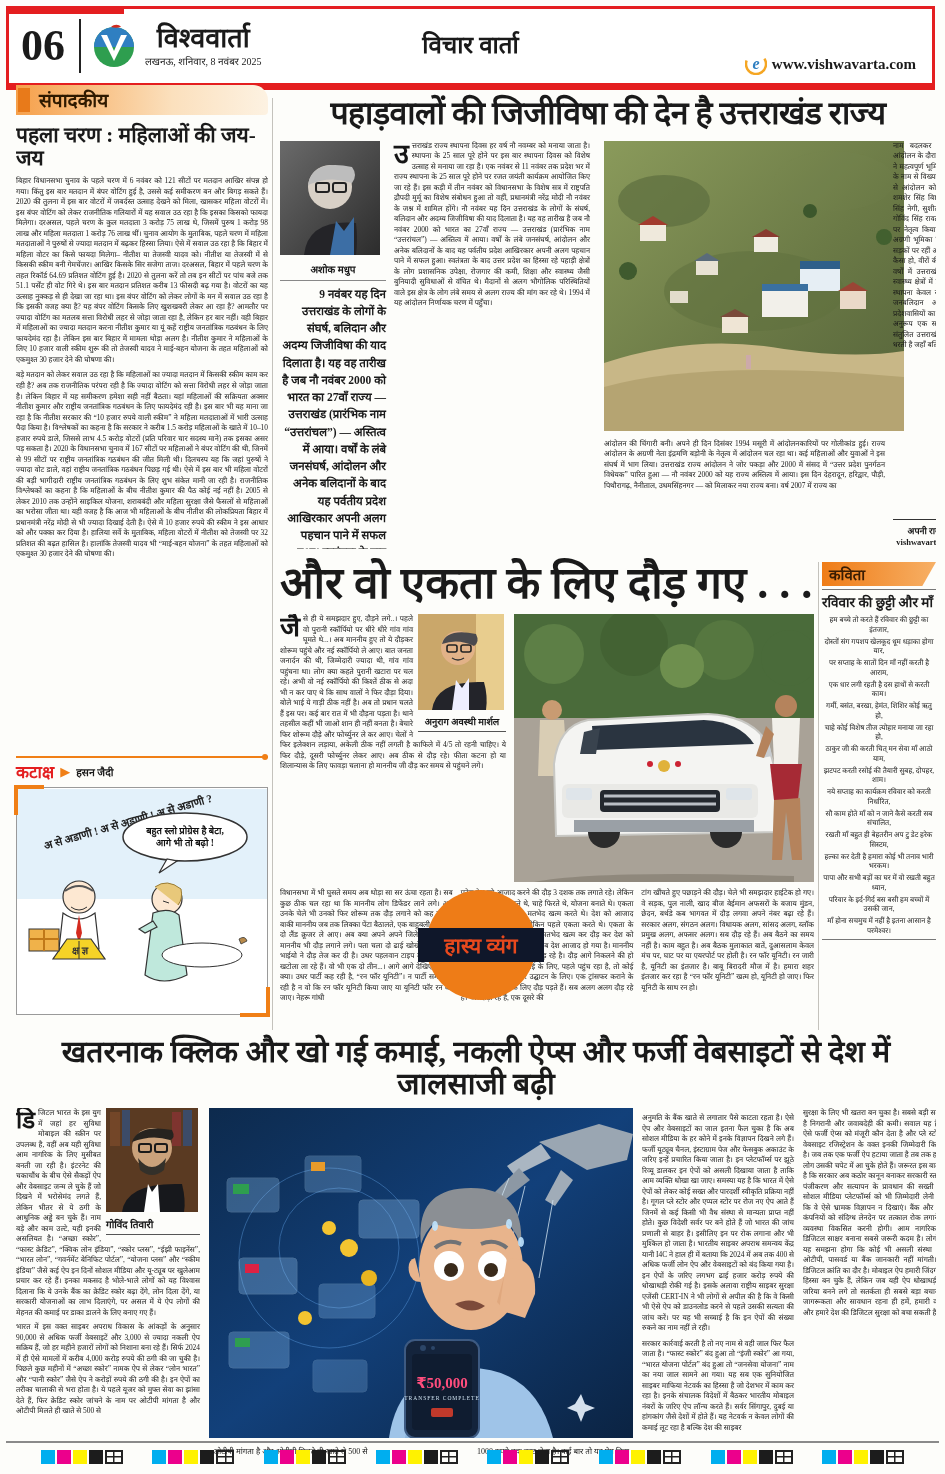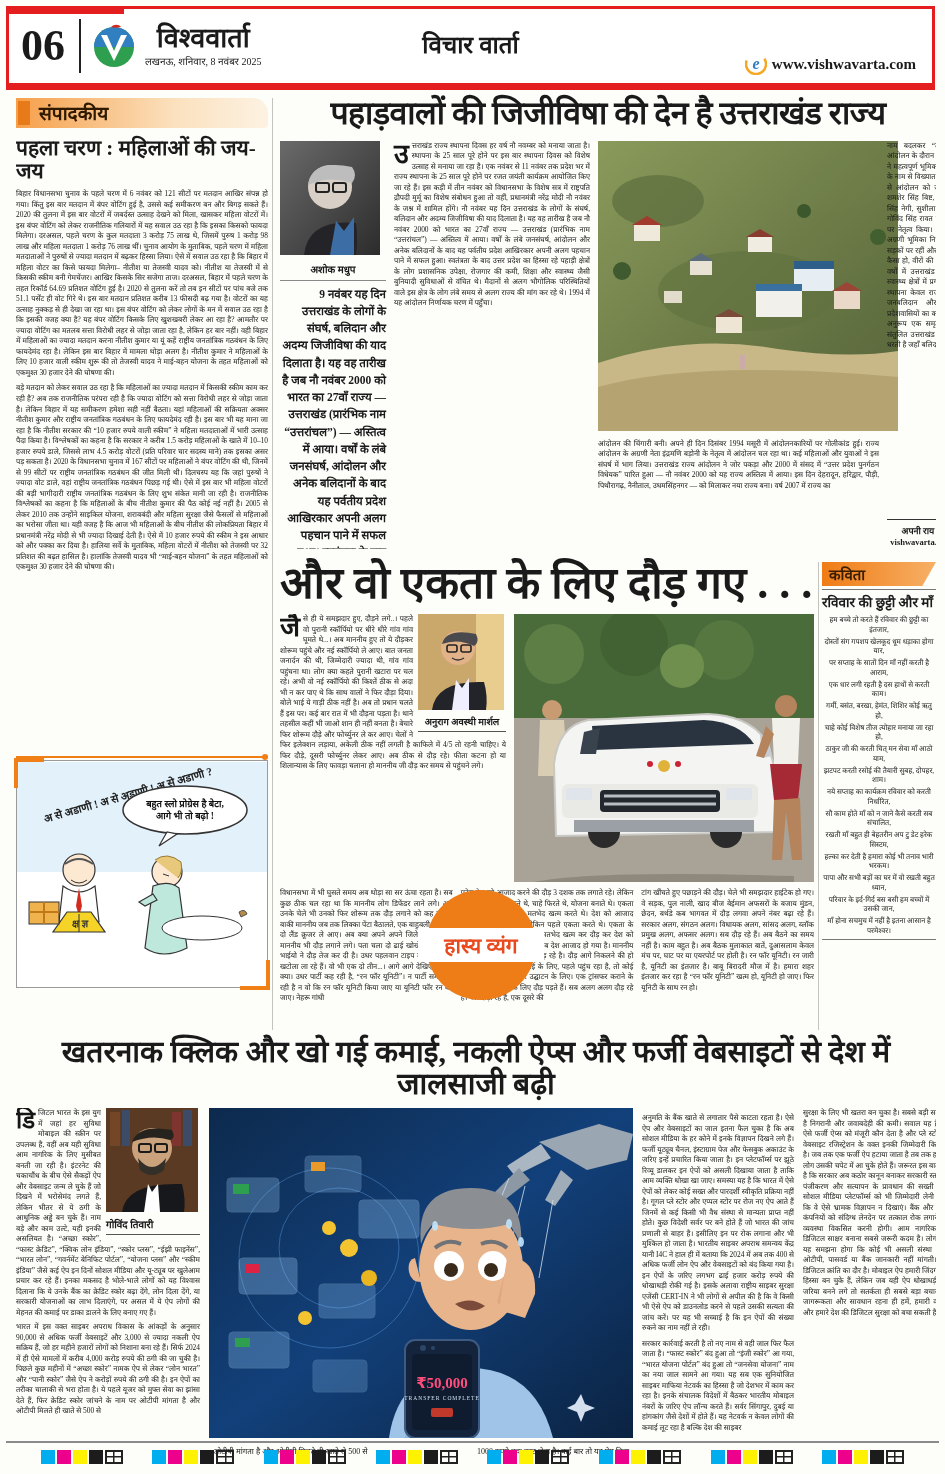--- a/index.html
+++ b/index.html
@@ -16,21 +16,21 @@
   .masthead{font-size:27px;font-weight:bold;line-height:1.05;text-align:center;}
   .dateline{font-size:10px;font-weight:normal;color:#222;margin-top:2px;}
   .section-title{position:absolute;left:0;right:0;top:18px;text-align:center;font-size:24px;font-weight:bold;pointer-events:none;}
   .website{position:absolute;right:16px;bottom:8px;display:flex;align-items:center;gap:5px;font-size:15px;font-weight:bold;}
   
   .vline{position:absolute;width:1px;background:#c4c2bc;}
   .body-text{font-size:7.4px;line-height:1.42;text-align:justify;color:#161616;}
   .body-text p{margin:5px 0 4px 0;}
   .drop{float:left;font-size:27px;font-weight:bold;line-height:.85;padding:2px 3px 0 0;}
   
-  .editorial{position:absolute;left:16px;top:98px;width:252px;height:652px;overflow:hidden;}
+  .editorial{position:absolute;left:16px;top:85px;width:252px;height:652px;overflow:hidden;}
   .sec-head-orange{height:30px;display:flex;align-items:center;background:linear-gradient(90deg,#f6a04a,#fbe0bd 62%,#fdf2e2);
                    border-top-right-radius:15px;border-bottom-right-radius:4px;}
   .sec-head-orange .sq{width:12px;height:24px;background:#e87a1a;margin:0 9px 0 2px;}
   .sec-head-orange .t{font-size:19px;font-weight:bold;color:#2f1a00;}
   .ed-headline{font-size:21px;font-weight:bold;margin:9px 0 6px 0;line-height:1.1;}
   
   .kataksha{position:absolute;left:16px;top:756px;width:252px;height:276px;}
   .kat-rule{border-top:2px solid #f07f16;position:relative;margin-bottom:2px;}
   .kat-rule::after{content:"";position:absolute;right:0;top:-4px;width:6px;height:6px;border-radius:50%;background:#f07f16;}
   .kat-head{display:flex;align-items:center;gap:6px;margin:2px 0 4px 0;}
@@ -42,38 +42,38 @@
   .corner.tl{left:-3px;top:-3px;border-left:4px solid #f07f16;border-top:4px solid #f07f16;}
   .corner.br{right:-3px;bottom:-3px;border-right:4px solid #f07f16;border-bottom:4px solid #f07f16;}
   
   .main-art{position:absolute;left:280px;top:96px;width:656px;height:464px;}
   .main-headline{font-size:32px;font-weight:800;text-align:center;line-height:1.08;letter-spacing:-.5px;}
   .main-body{display:flex;margin-top:10px;height:408px;overflow:hidden;}
   .m-authorcol{width:106px;flex:none;}
   .m-authorcol .name{font-size:10px;font-weight:bold;text-align:center;margin:3px 0 4px 0;}
   .pullquote{font-size:11.5px;font-weight:bold;text-align:right;line-height:1.5;border-top:1px solid #888;padding-top:5px;}
   .m-col1{width:196px;flex:none;margin-left:8px;}
-  .m-colphoto{width:281px;flex:none;margin-left:8px;}
+  .m-colphoto{width:281px;flex:none;margin-left:14px;}
   .m-colphoto .under{margin-top:4px;}
   .m-col3{width:130px;flex:none;margin-left:8px;display:flex;flex-direction:column;}
   .feedback{margin-top:auto;border-top:1.5px solid #333;padding:4px 2px 2px 2px;text-align:center;}
   .feedback .l1{font-size:9px;font-weight:bold;}
   .feedback .l2{font-size:8.5px;font-weight:bold;}
   
   .satire{position:absolute;left:280px;top:562px;width:534px;height:470px;}
   .sat-headline{font-size:44px;font-weight:700;line-height:1;margin-bottom:8px;}
   .sat-top{display:flex;height:268px;overflow:hidden;}
   .sat-intro{width:226px;flex:none;}
   .sat-authorbox{float:right;width:88px;margin:0 0 3px 5px;}
   .sat-authorbox .name{font-size:9.5px;font-weight:bold;text-align:center;border-bottom:1px solid #555;padding:2px 0;}
   .sat-cols{position:relative;display:flex;margin-top:6px;height:182px;overflow:hidden;}
   .s-col{flex:1;}
   .s-col + .s-col{margin-left:8px;}
   .humor-badge{position:absolute;left:146px;top:2px;width:110px;height:110px;border-radius:50%;background:#ee7c17;z-index:3;}
-  .humor-badge .band{position:absolute;left:-8px;right:-8px;top:38px;height:34px;background:#ffffff;
+  .humor-badge .band{position:absolute;left:-8px;right:-8px;top:38px;height:34px;background:#0f172a;
                      display:flex;align-items:center;justify-content:center;font-size:21px;font-weight:bold;color:#e8491d;}
   
   .poem{position:absolute;left:822px;top:562px;width:114px;height:470px;}
   .poem-head{height:24px;background:linear-gradient(90deg,#ef7c16,#f7b066);clip-path:polygon(0 0,100% 0,88% 100%,0 100%);
              display:flex;align-items:center;padding-left:7px;font-size:15px;font-weight:bold;color:#3b1d02;}
   .poem-author{display:flex;align-items:flex-end;gap:5px;margin:7px 0 4px 0;}
   .poem-author .name{font-size:10.5px;font-weight:bold;padding-bottom:14px;}
   .poem hr{border:none;border-top:1px solid #777;margin:3px 0;}
   .poem-title{font-size:13.5px;font-weight:bold;margin:3px 0 5px 0;}
   .poem-lines div{font-size:7.2px;line-height:1.32;text-align:center;margin-bottom:2.5px;}
@@ -137,20 +137,25 @@
     </div>
     <div class="ed-headline">पहला चरण : महिलाओं की जय-जय</div>
     <div class="body-text">
       <p>बिहार विधानसभा चुनाव के पहले चरण में 6 नवंबर को 121 सीटों पर मतदान आखिर संपन्न हो गया। किंतु इस बार मतदान में बंपर वोटिंग हुई है, उससे कई समीकरण बन और बिगड़ सकते हैं। 2020 की तुलना में इस बार वोटरों में जबर्दस्त उत्साह देखने को मिला, खासकर महिला वोटरों में। इस बंपर वोटिंग को लेकर राजनीतिक गलियारों में यह सवाल उठ रहा है कि इसका किसको फायदा मिलेगा। दरअसल, पहले चरण के कुल मतदाता 3 करोड़ 75 लाख थे, जिसमें पुरुष 1 करोड़ 98 लाख और महिला मतदाता 1 करोड़ 76 लाख थीं। चुनाव आयोग के मुताबिक, पहले चरण में महिला मतदाताओं ने पुरुषों से ज्यादा मतदान में बढ़कर हिस्सा लिया। ऐसे में सवाल उठ रहा है कि बिहार में महिला वोटर का किसे फायदा मिलेगा– नीतीश या तेजस्वी यादव को। नीतीश या तेजस्वी में से किसकी स्कीम बनी गेमचेंजर। आखिर किसके सिर सजेगा ताज। दरअसल, बिहार में पहले चरण के तहत रिकॉर्ड 64.69 प्रतिशत वोटिंग हुई है। 2020 से तुलना करें तो तब इन सीटों पर पांच बजे तक 51.1 पर्सेंट ही वोट गिरे थे। इस बार मतदान प्रतिशत करीब 13 फीसदी बढ़ गया है। वोटरों का यह उत्साह नुक्कड़ से ही देखा जा रहा था। इस बंपर वोटिंग को लेकर लोगों के मन में सवाल उठ रहा है कि इसकी वजह क्या है? यह बंपर वोटिंग किसके लिए खुशखबरी लेकर आ रहा है? आमतौर पर ज्यादा वोटिंग का मतलब सत्ता विरोधी लहर से जोड़ा जाता रहा है, लेकिन हर बार नहीं। वही बिहार में महिलाओं का ज्यादा मतदान करना नीतीश कुमार या यूं कहें राष्ट्रीय जनतांत्रिक गठबंधन के लिए फायदेमंद रहा है। लेकिन इस बार बिहार में मामला थोड़ा अलग है। नीतीश कुमार ने महिलाओं के लिए 10 हजार वाली स्कीम शुरू की तो तेजस्वी यादव ने माई-बहन योजना के तहत महिलाओं को एकमुश्त 30 हजार देने की घोषणा की।</p>
       <p>बड़े मतदान को लेकर सवाल उठ रहा है कि महिलाओं का ज्यादा मतदान में किसकी स्कीम काम कर रही है? अब तक राजनीतिक परंपरा रही है कि ज्यादा वोटिंग को सत्ता विरोधी लहर से जोड़ा जाता है। लेकिन बिहार में यह समीकरण हमेशा सही नहीं बैठता। यहां महिलाओं की सक्रियता अक्सर नीतीश कुमार और राष्ट्रीय जनतांत्रिक गठबंधन के लिए फायदेमंद रही है। इस बार भी यह माना जा रहा है कि नीतीश सरकार की “10 हजार रुपये वाली स्कीम” ने महिला मतदाताओं में भारी उत्साह पैदा किया है। विश्लेषकों का कहना है कि सरकार ने करीब 1.5 करोड़ महिलाओं के खाते में 10–10 हजार रुपये डाले, जिससे लाभ 4.5 करोड़ वोटरों (प्रति परिवार चार सदस्य माने) तक इसका असर पड़ सकता है। 2020 के विधानसभा चुनाव में 167 सीटों पर महिलाओं ने बंपर वोटिंग की थी, जिनमें से 99 सीटों पर राष्ट्रीय जनतांत्रिक गठबंधन की जीत मिली थी। दिलचस्प यह कि जहां पुरुषों ने ज्यादा वोट डाले, वहां राष्ट्रीय जनतांत्रिक गठबंधन पिछड़ गई थी। ऐसे में इस बार भी महिला वोटरों की बड़ी भागीदारी राष्ट्रीय जनतांत्रिक गठबंधन के लिए शुभ संकेत मानी जा रही है। राजनीतिक विश्लेषकों का कहना है कि महिलाओं के बीच नीतीश कुमार की पैठ कोई नई नहीं है। 2005 से लेकर 2010 तक उन्होंने साइकिल योजना, शराबबंदी और महिला सुरक्षा जैसे फैसलों से महिलाओं का भरोसा जीता था। यही वजह है कि आज भी महिलाओं के बीच नीतीश की लोकप्रियता बिहार में प्रधानमंत्री नरेंद्र मोदी से भी ज्यादा दिखाई देती है। ऐसे में 10 हजार रुपये की स्कीम ने इस आधार को और पक्का कर दिया है। हालिया सर्वे के मुताबिक, महिला वोटरों में नीतीश को तेजस्वी पर 32 प्रतिशत की बढ़त हासिल है। हालांकि तेजस्वी यादव भी “माई-बहन योजना” के तहत महिलाओं को एकमुश्त 30 हजार देने की घोषणा की।</p>
     </div>
   </div>
 
   <div class="kataksha">
     <div class="kat-rule"></div>
+    <div class="kat-head">
+      <span class="kat-title">कटाक्ष</span>
+      <span class="kat-arrow">▶</span>
+      <span class="kat-author">हसन जैदी</span>
+    </div>
     <div class="cartoon-box">
       <div class="corner tl"></div>
       <div class="corner br"></div>
       <svg width="100%" height="100%" viewBox="0 0 250 224">
         <rect x="0" y="0" width="250" height="110" fill="#e3f1fa"></rect>
         <rect x="0" y="110" width="250" height="114" fill="#ffffff"></rect>
         <text transform="rotate(-16 58 48)" x="26" y="52" font-size="11" font-weight="bold" fill="#222">अ से अडाणी !  अ से अडाणी !  अ से अडाणी ?</text>
         <ellipse cx="168" cy="48" rx="62" ry="24" fill="#fff" stroke="#333" stroke-width="1.5"></ellipse>
         <path d="M150 70 l-8 14 18-12z" fill="#fff" stroke="#333" stroke-width="1.2"></path>
         <text x="168" y="45" text-anchor="middle" font-size="9.5" font-weight="bold" fill="#111">बहुत स्लो प्रोग्रेस है बेटा,</text>

